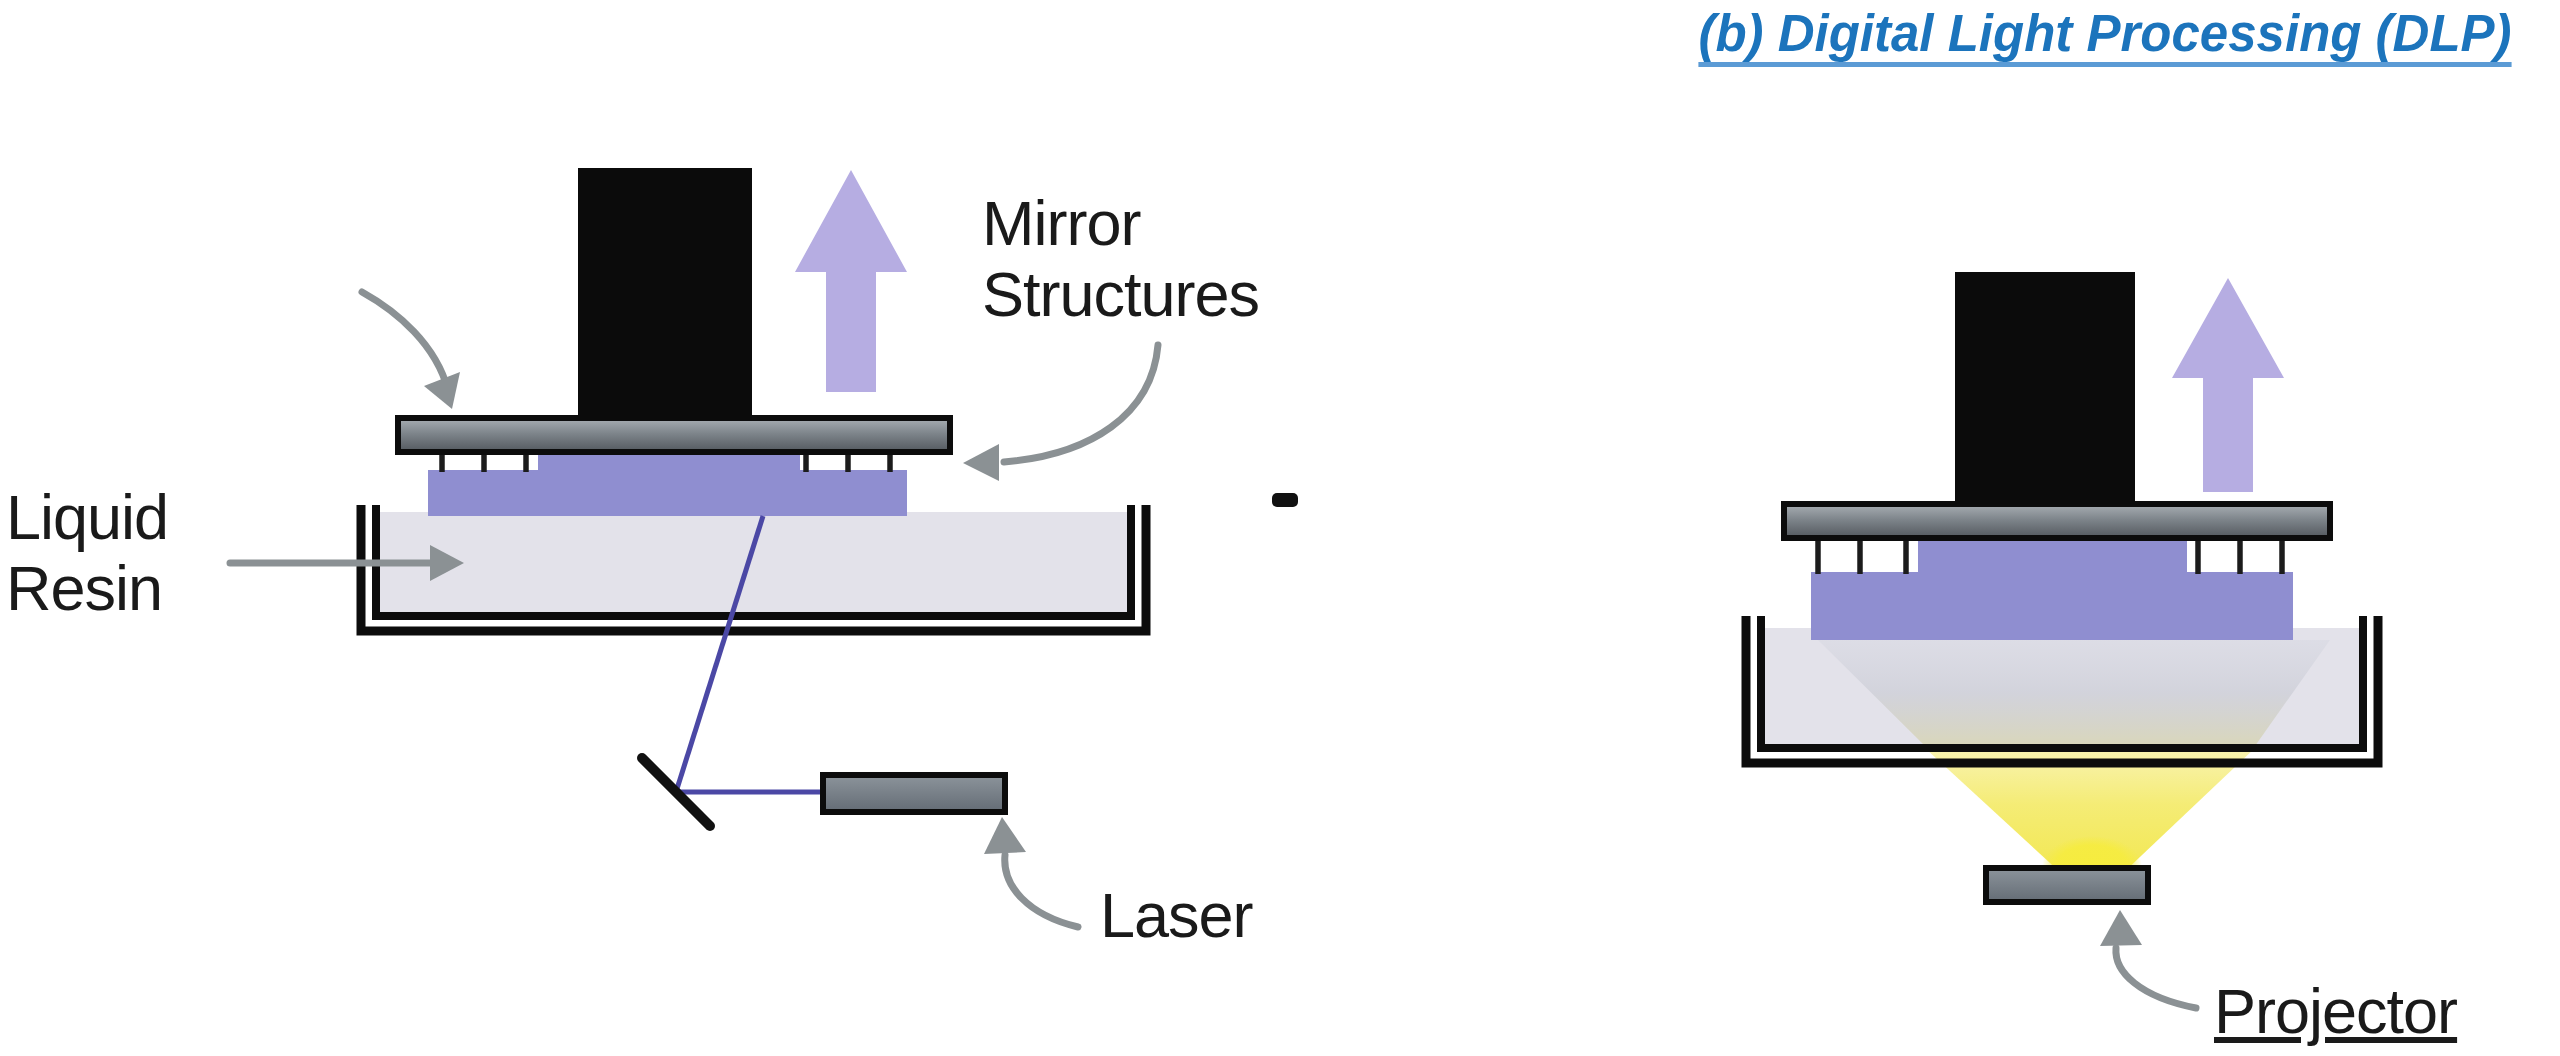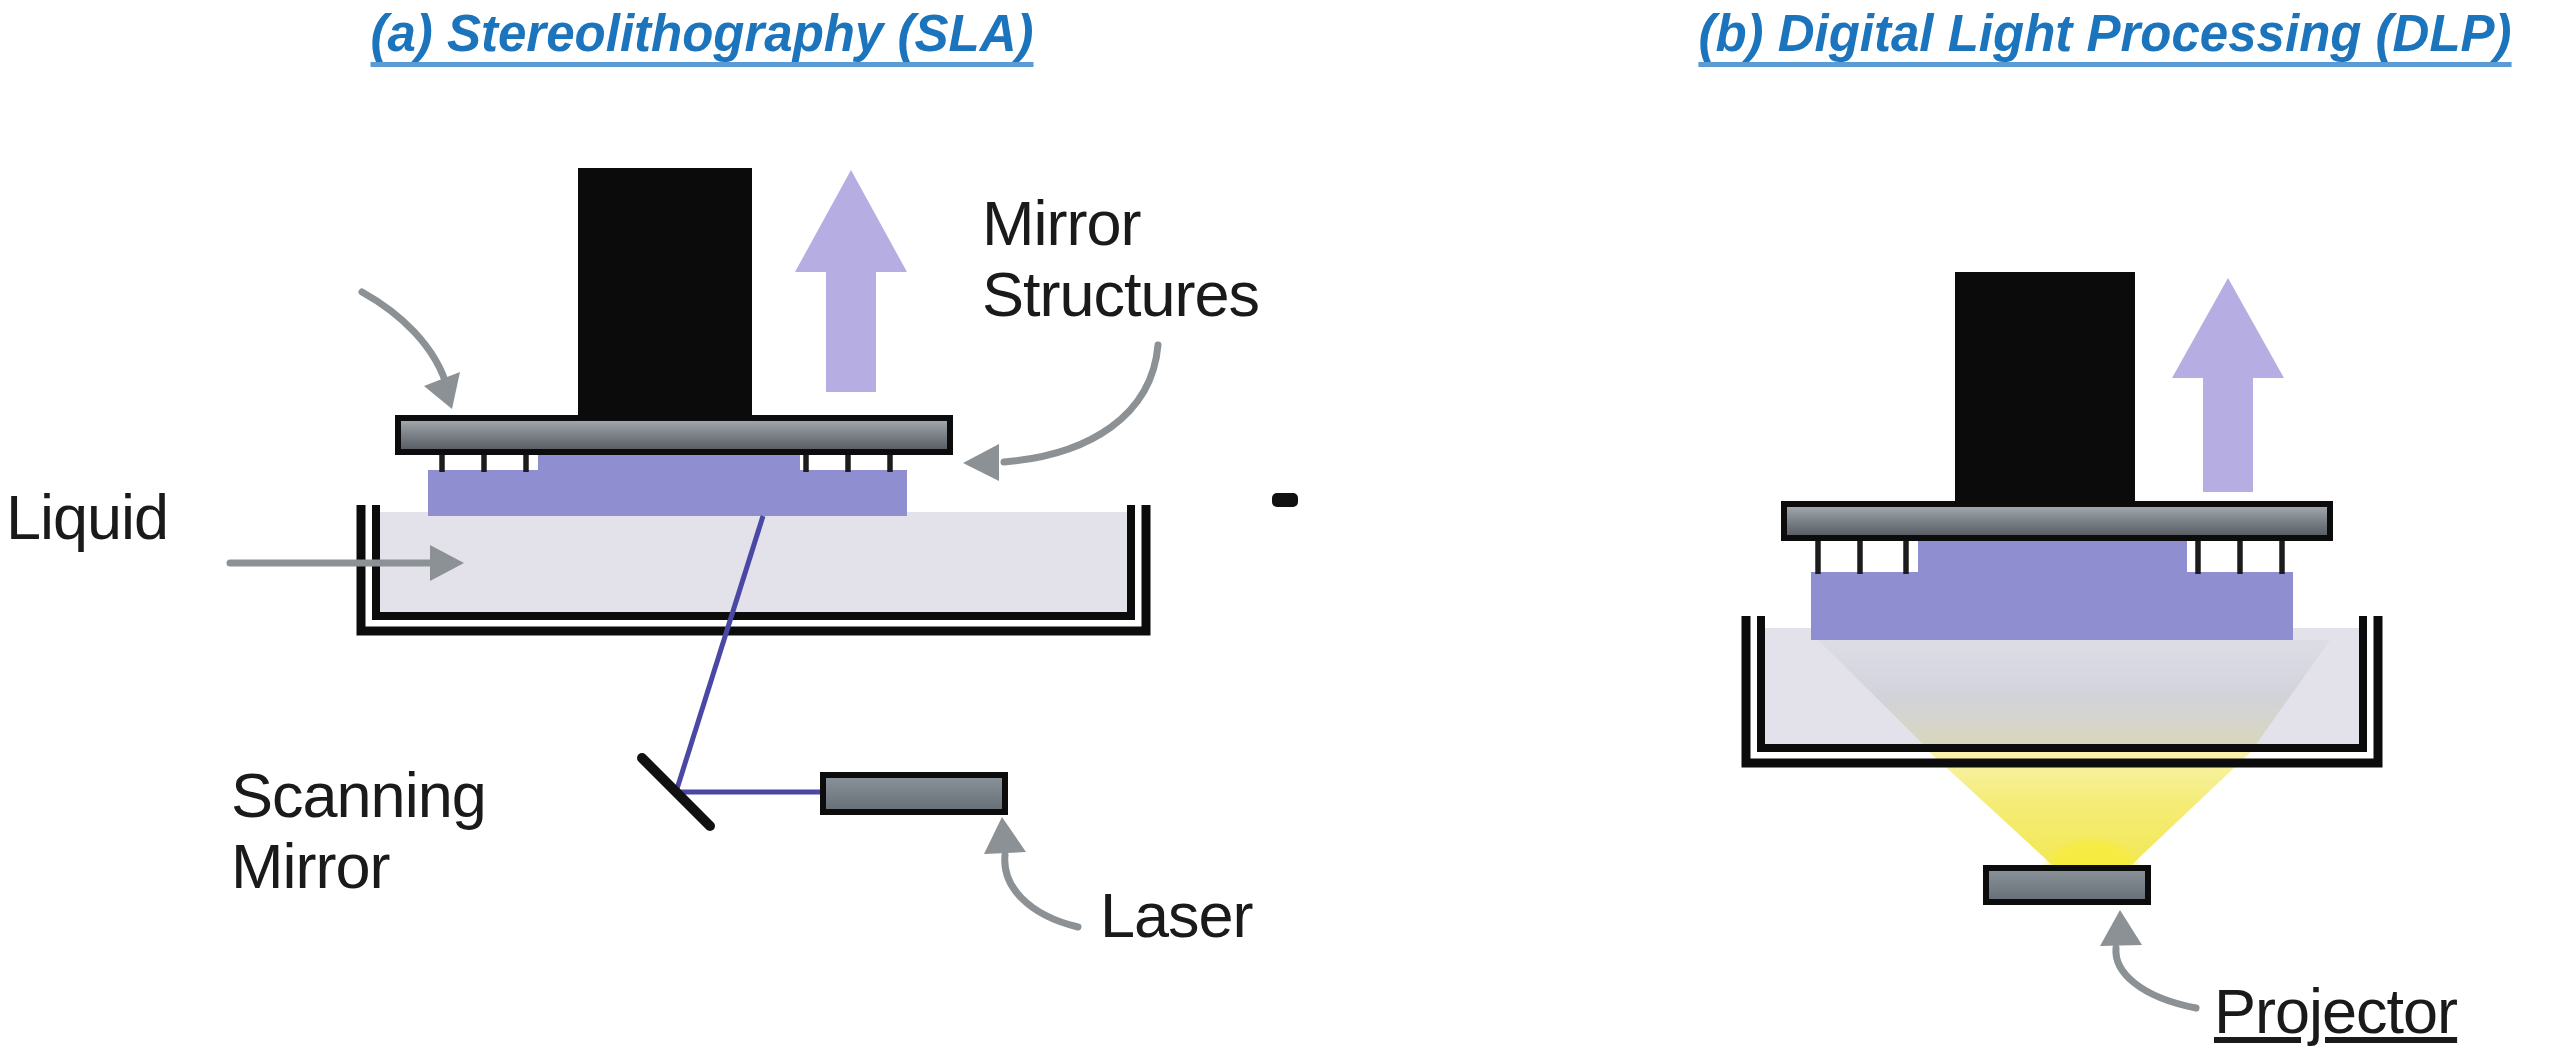--- a/index.html
+++ b/index.html
@@ -131,36 +131,32 @@
 
       <ellipse cx="2092" cy="866" rx="50" ry="30" fill="url(#glowGrad)"></ellipse>
 
       <rect x="1986" y="868" width="162" height="34" fill="url(#boxGrad)" stroke="#0C0C0C" stroke-width="6"></rect>
 
       <path d="M 2196 1008 C 2140 997, 2114 972, 2116 948" stroke="#8B9194" stroke-width="7" fill="none" stroke-linecap="round"></path>
       <polygon points="2120,910 2100,946 2142,945" fill="#8B9194"></polygon>
     </g>
   </svg>
 
-  <div class="title" style="left:202px;width:1000px;">(a) Stereolithography (SLA)</div>
 
   <div class="title" style="left:1655px;width:900px;">(b) Digital Light Processing (DLP)</div>
 
 
   <div class="label" style="left:982px;top:188px;">
     <div>Mirror</div>
     <div>Structures</div>
   </div>
 
   <div class="label" style="left:6px;top:482px;">
     <div>Liquid</div>
+    <div>Resin</div>
   </div>
 
-  <div class="label" style="left:231px;top:760px;">
-    <div>Scanning</div>
-    <div>Mirror</div>
-  </div>
 
   <div class="label" style="left:1100px;top:880px;">Laser</div>
 
   <div class="label" style="left:2214px;top:976px;text-decoration:underline;">Projector</div>
 
 </div>
 
 </body></html>

